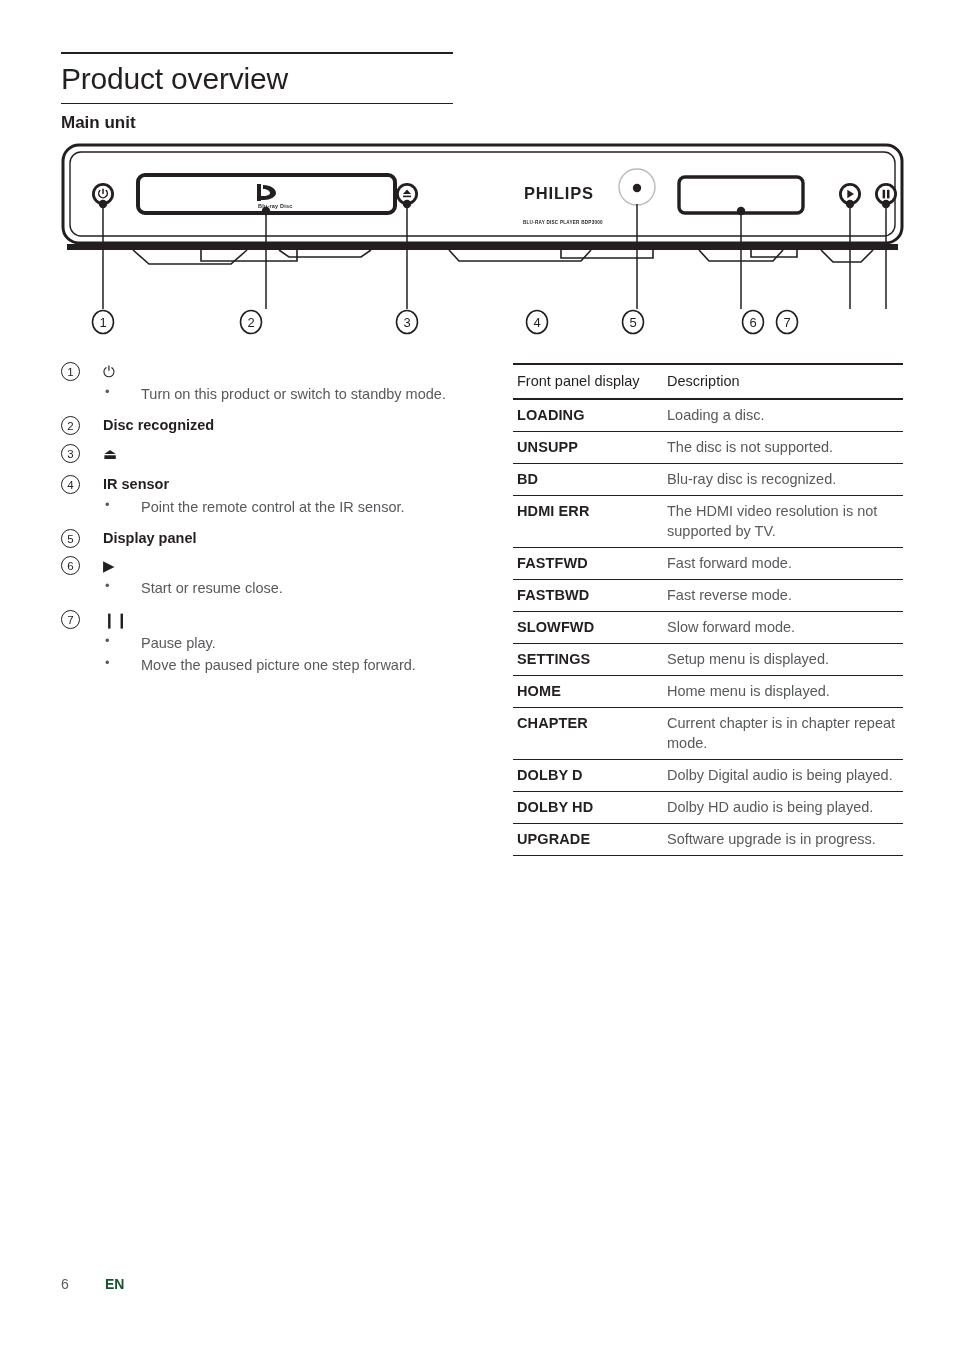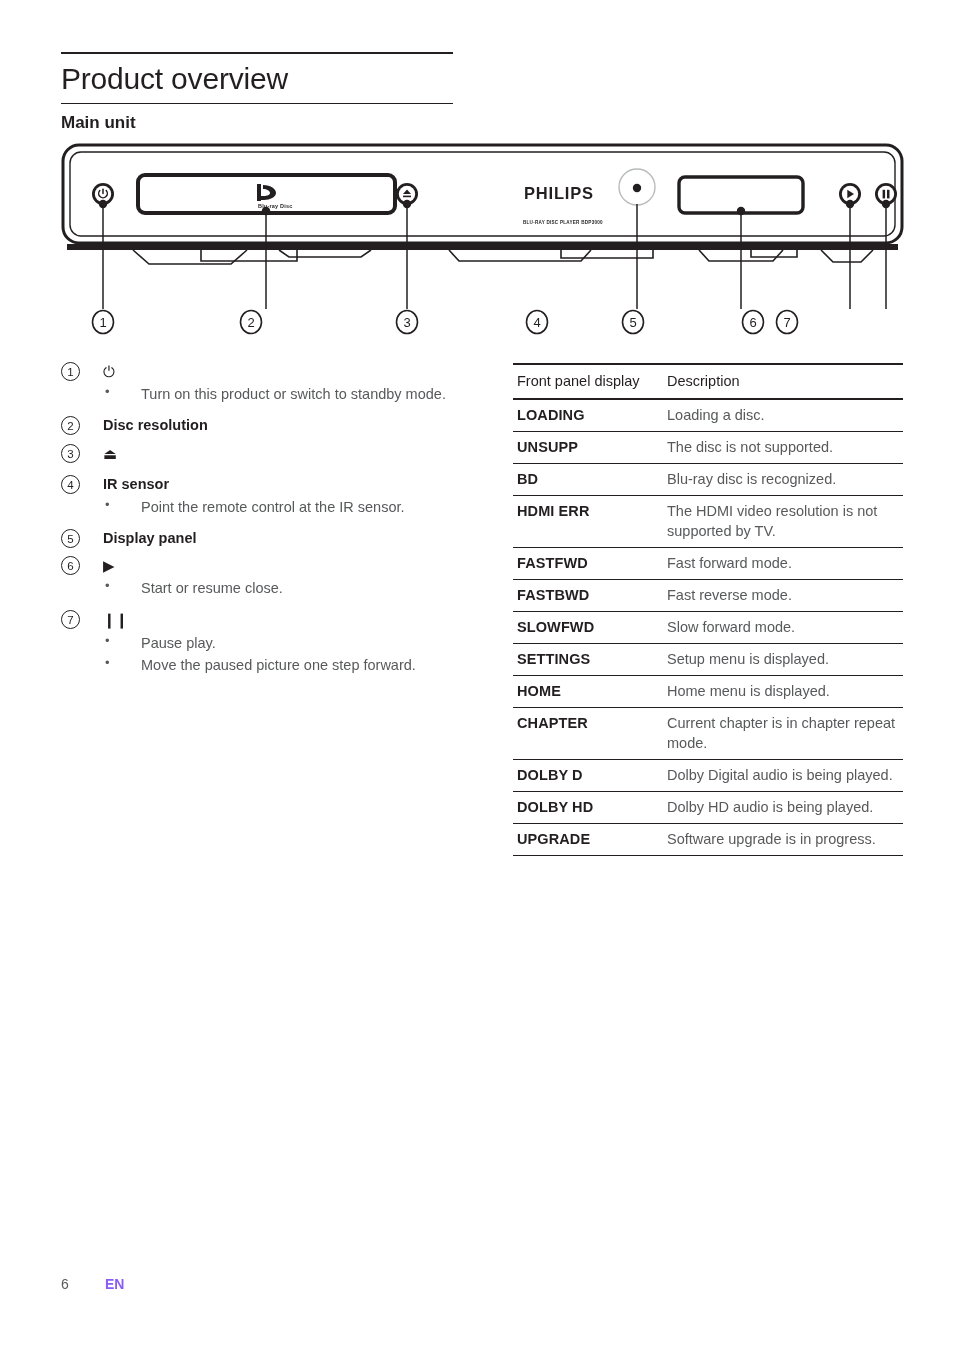--- a/index.html
+++ b/index.html
@@ -183,21 +183,21 @@
     color: #231f20;
   }
   .footer .pg {
     display: inline-block;
     width: 44px;
     color: #58595b;
   }
   .footer .lang {
     display: inline-block;
     font-weight: 700;
-    color: #8b5cf6;
+    color: #14532d;
   }
 </style>
 </head>
 <body>
 
 <div class="page">
 
   <div class="heading-block">
     <div class="rule-top"></div>
     <h1 class="h1">Product overview</h1>
@@ -329,21 +329,21 @@
     <div class="cl-item gap-1">
       <span class="num-circle">1</span>
       <div class="cl-title sym">⏻</div>
       <ul class="cl-bullets">
         <li>Turn on this product or switch to standby mode.</li>
       </ul>
     </div>
 
     <div class="cl-item gap-2">
       <span class="num-circle">2</span>
-      <div class="cl-title">Disc resolution</div>
+      <div class="cl-title">Disc recognized</div>
     </div>
 
     <div class="cl-item gap-1">
       <span class="num-circle">3</span>
       <div class="cl-title sym">⏏</div>
     </div>
 
     <div class="cl-item gap-1">
       <span class="num-circle">4</span>
       <div class="cl-title">IR sensor</div>

